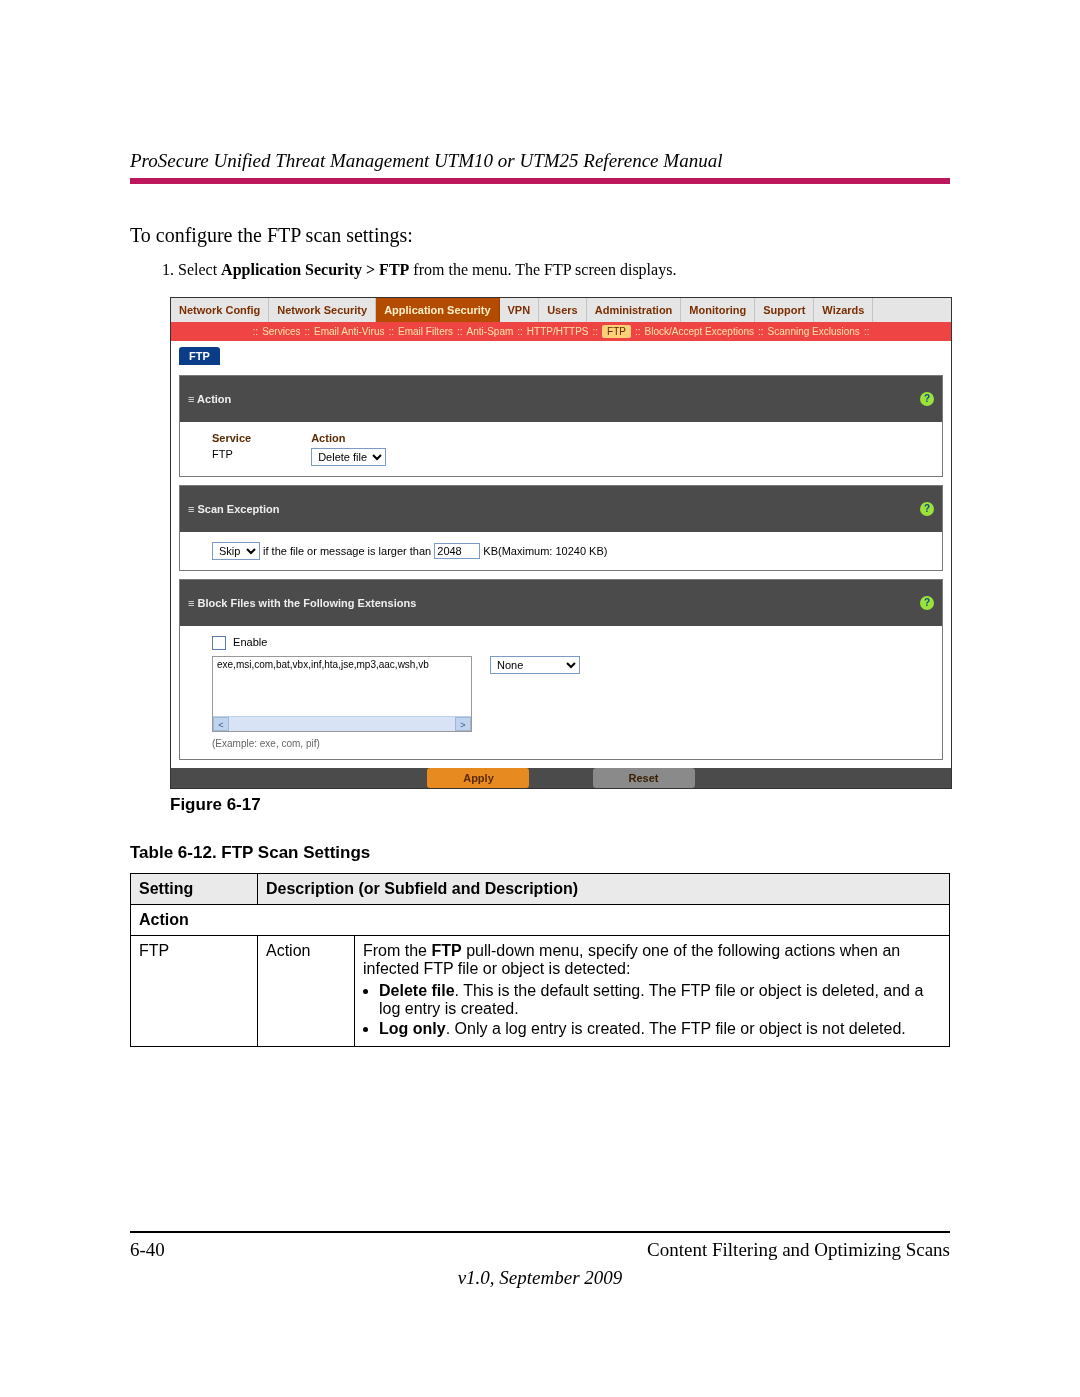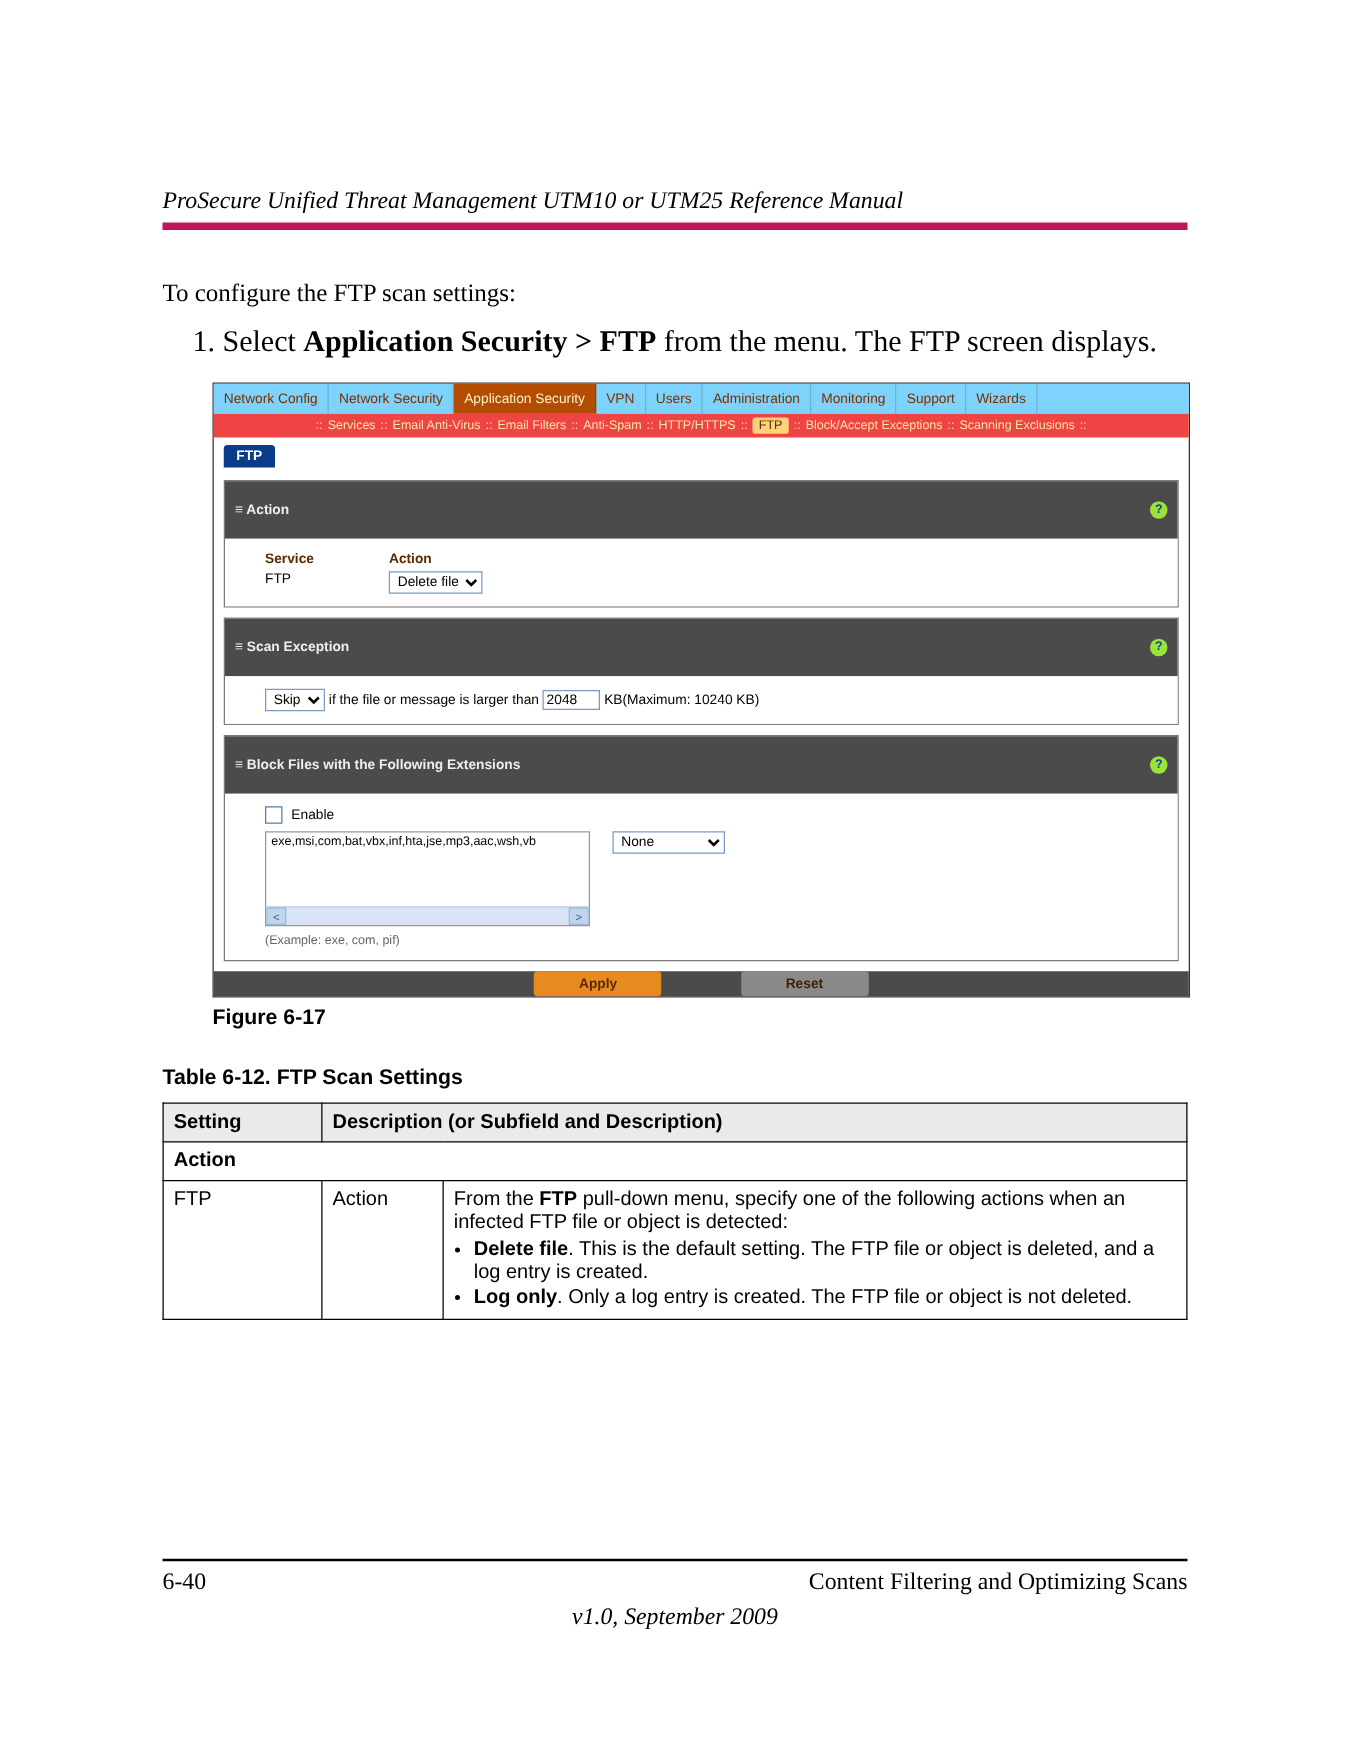--- a/index.html
+++ b/index.html
@@ -21,41 +21,41 @@
     font-size: 19px;
     border-bottom: 6px solid #be185d;
     padding-bottom: 6px;
     margin-bottom: 40px;
   }
   .body-text {
     font-size: 20px;
     margin: 0 0 14px 0;
   }
   ol.steps {
-    font-size: 24px;
+    font-size: 16px;
     padding-left: 48px;
     margin: 0 0 18px 0;
   }
   ol.steps li { margin-bottom: 10px; }
   .bold { font-weight: bold; }
 
   
   .shot {
     width: 780px;
     margin: 12px 0 4px 40px;
     border: 1px solid #333;
     font-family: Verdana, Arial, sans-serif;
     font-size: 11px;
     color: #000;
     background: #fff;
   }
   .topnav {
     display: flex;
-    background: #7dd3fc;
-    font-weight: normal;
+    background: #e5e5e5;
+    font-weight: bold;
     font-size: 11px;
   }
   .topnav .tab {
     padding: 6px 8px;
     color: #7a2e00;
     border-right: 1px solid rgba(0,0,0,0.15);
     white-space: nowrap;
   }
   .topnav .tab.active {
     background: #b34b00;
@@ -204,21 +204,21 @@
     text-align: left;
     vertical-align: top;
   }
   table.settings th { background: #eaeaea; font-weight: bold; }
   table.settings .section td { font-weight: bold; background: #fff; }
   table.settings ul { margin: 4px 0 0 16px; padding: 0; }
   table.settings li { margin-bottom: 2px; }
 
   .footer {
     position: absolute;
-    left: 130px; right: 130px; bottom: 92px; margin-top: 22px;
+    left: 130px; right: 130px; bottom: 108px; margin-top: 22px;
   }
   .footer-line {
     border-top: 2px solid #000;
     display: flex;
     justify-content: space-between;
     font-size: 19px;
     padding-top: 6px;
   }
   .footer-ver {
     text-align: center;

